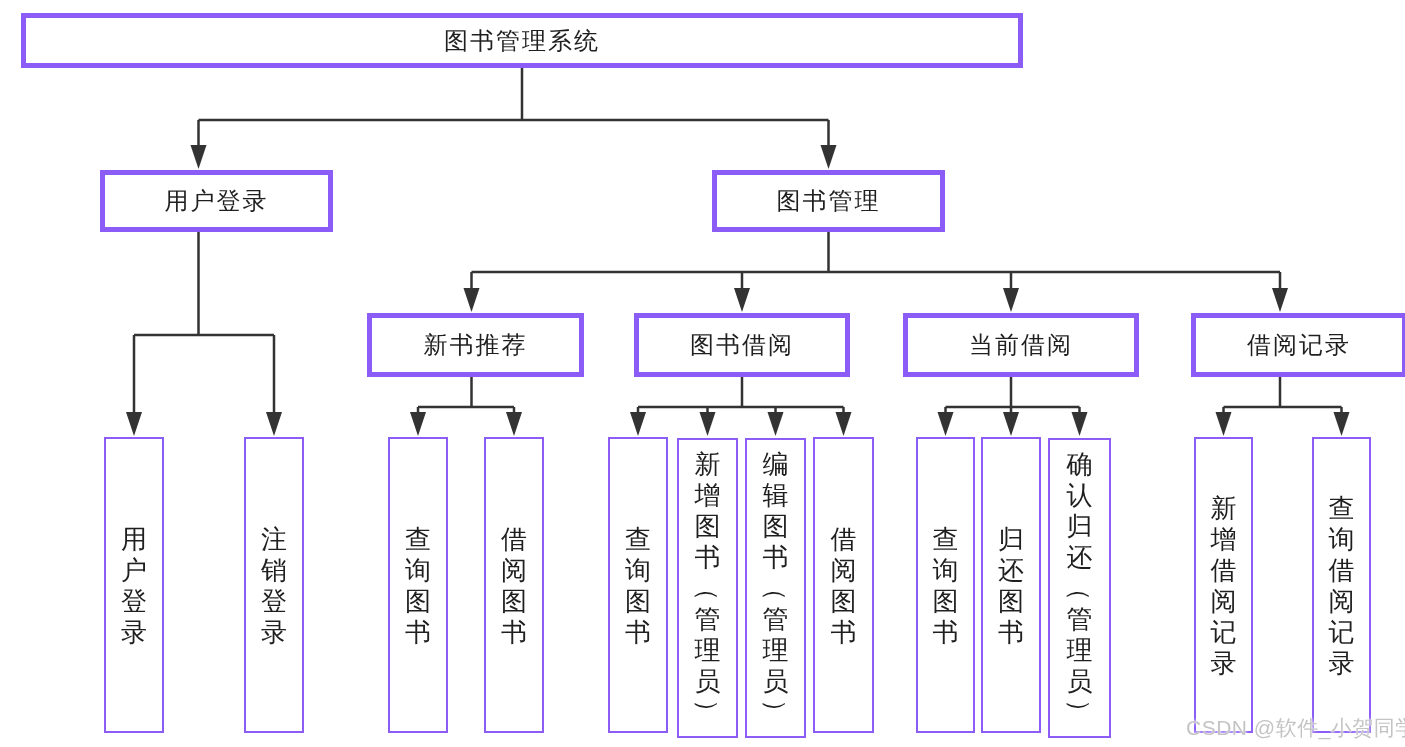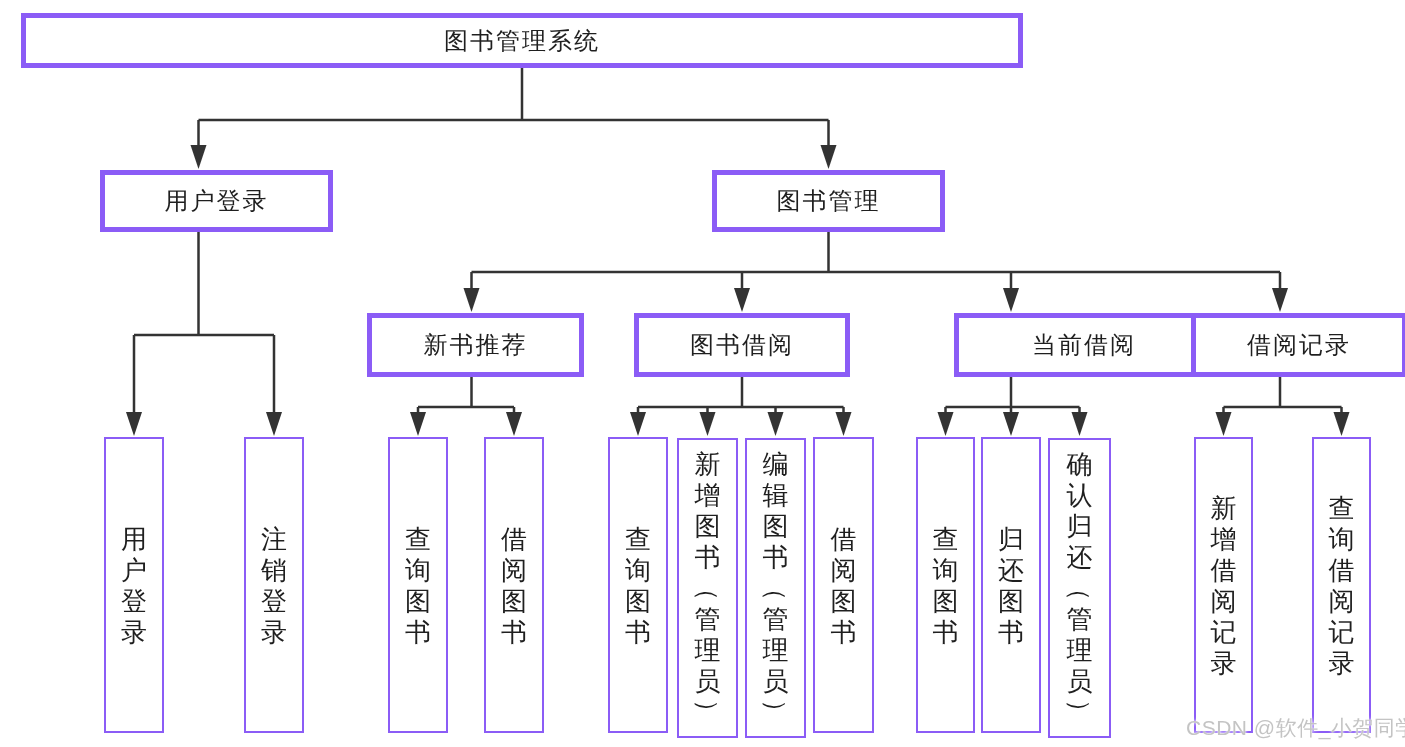--- a/index.html
+++ b/index.html
@@ -81,21 +81,21 @@
   <div class="node hbox" style="left:712px;top:170px;width:233px;height:62px;align-items:center;">
     <span>图书管理</span>
   </div>
 
   <div class="node hbox" style="left:367px;top:313px;width:217px;height:64px;">
     <span>新书推荐</span>
   </div>
   <div class="node hbox" style="left:634px;top:313px;width:216px;height:64px;">
     <span>图书借阅</span>
   </div>
-  <div class="node hbox" style="left:954px;top:313px;width:260px;height:64px;">
+  <div class="node hbox" style="left:903px;top:313px;width:236px;height:64px;">
     <span>当前借阅</span>
   </div>
   <div class="node hbox" style="left:1191px;top:313px;width:216px;height:64px;">
     <span>借阅记录</span>
   </div>
 
   <div class="node leaf" style="left:104px;top:437px;width:60px;height:296px;">
     <div class="vtext">
         <span>用</span>
         <span>户</span>

